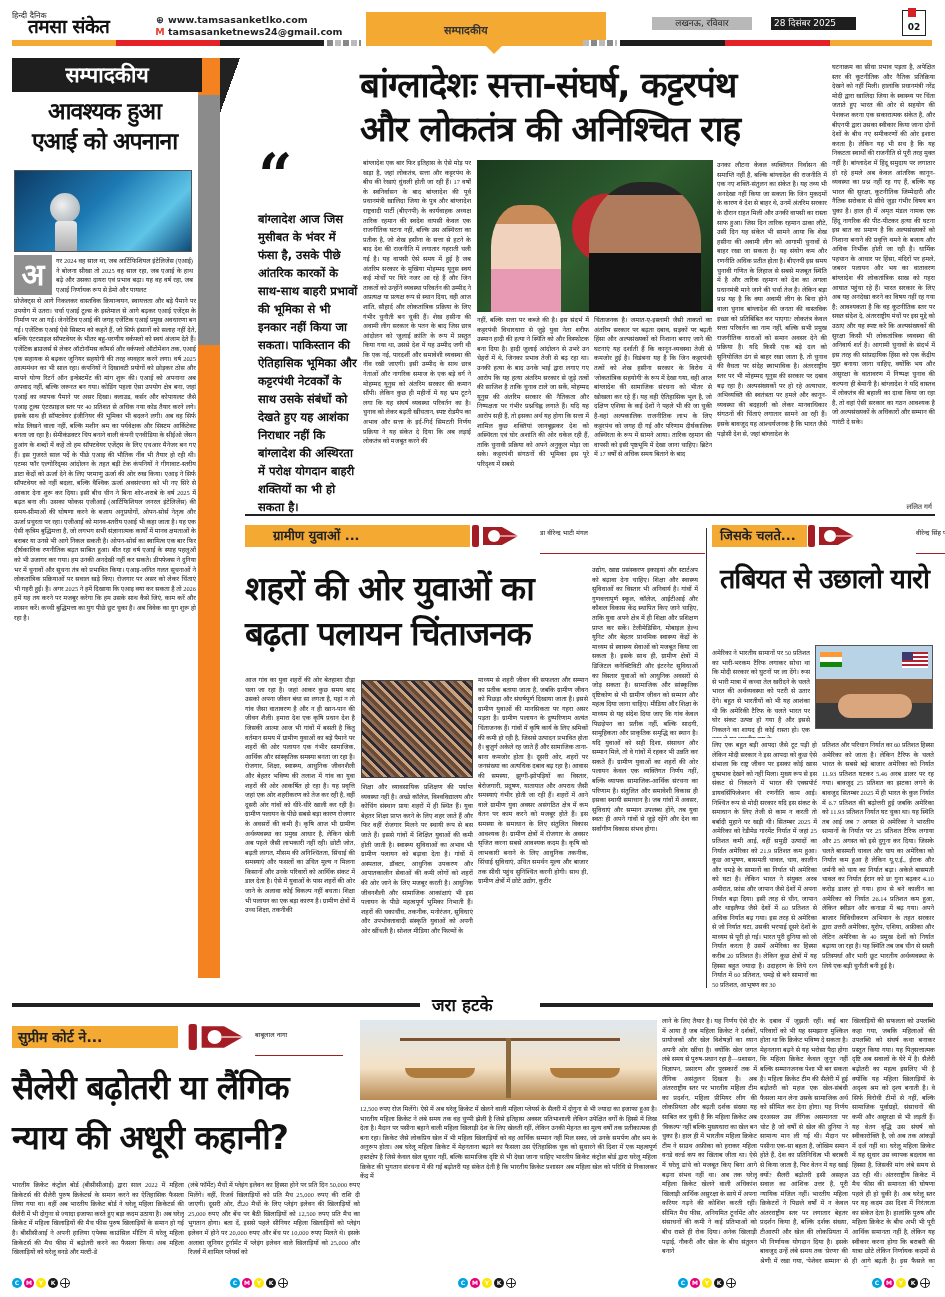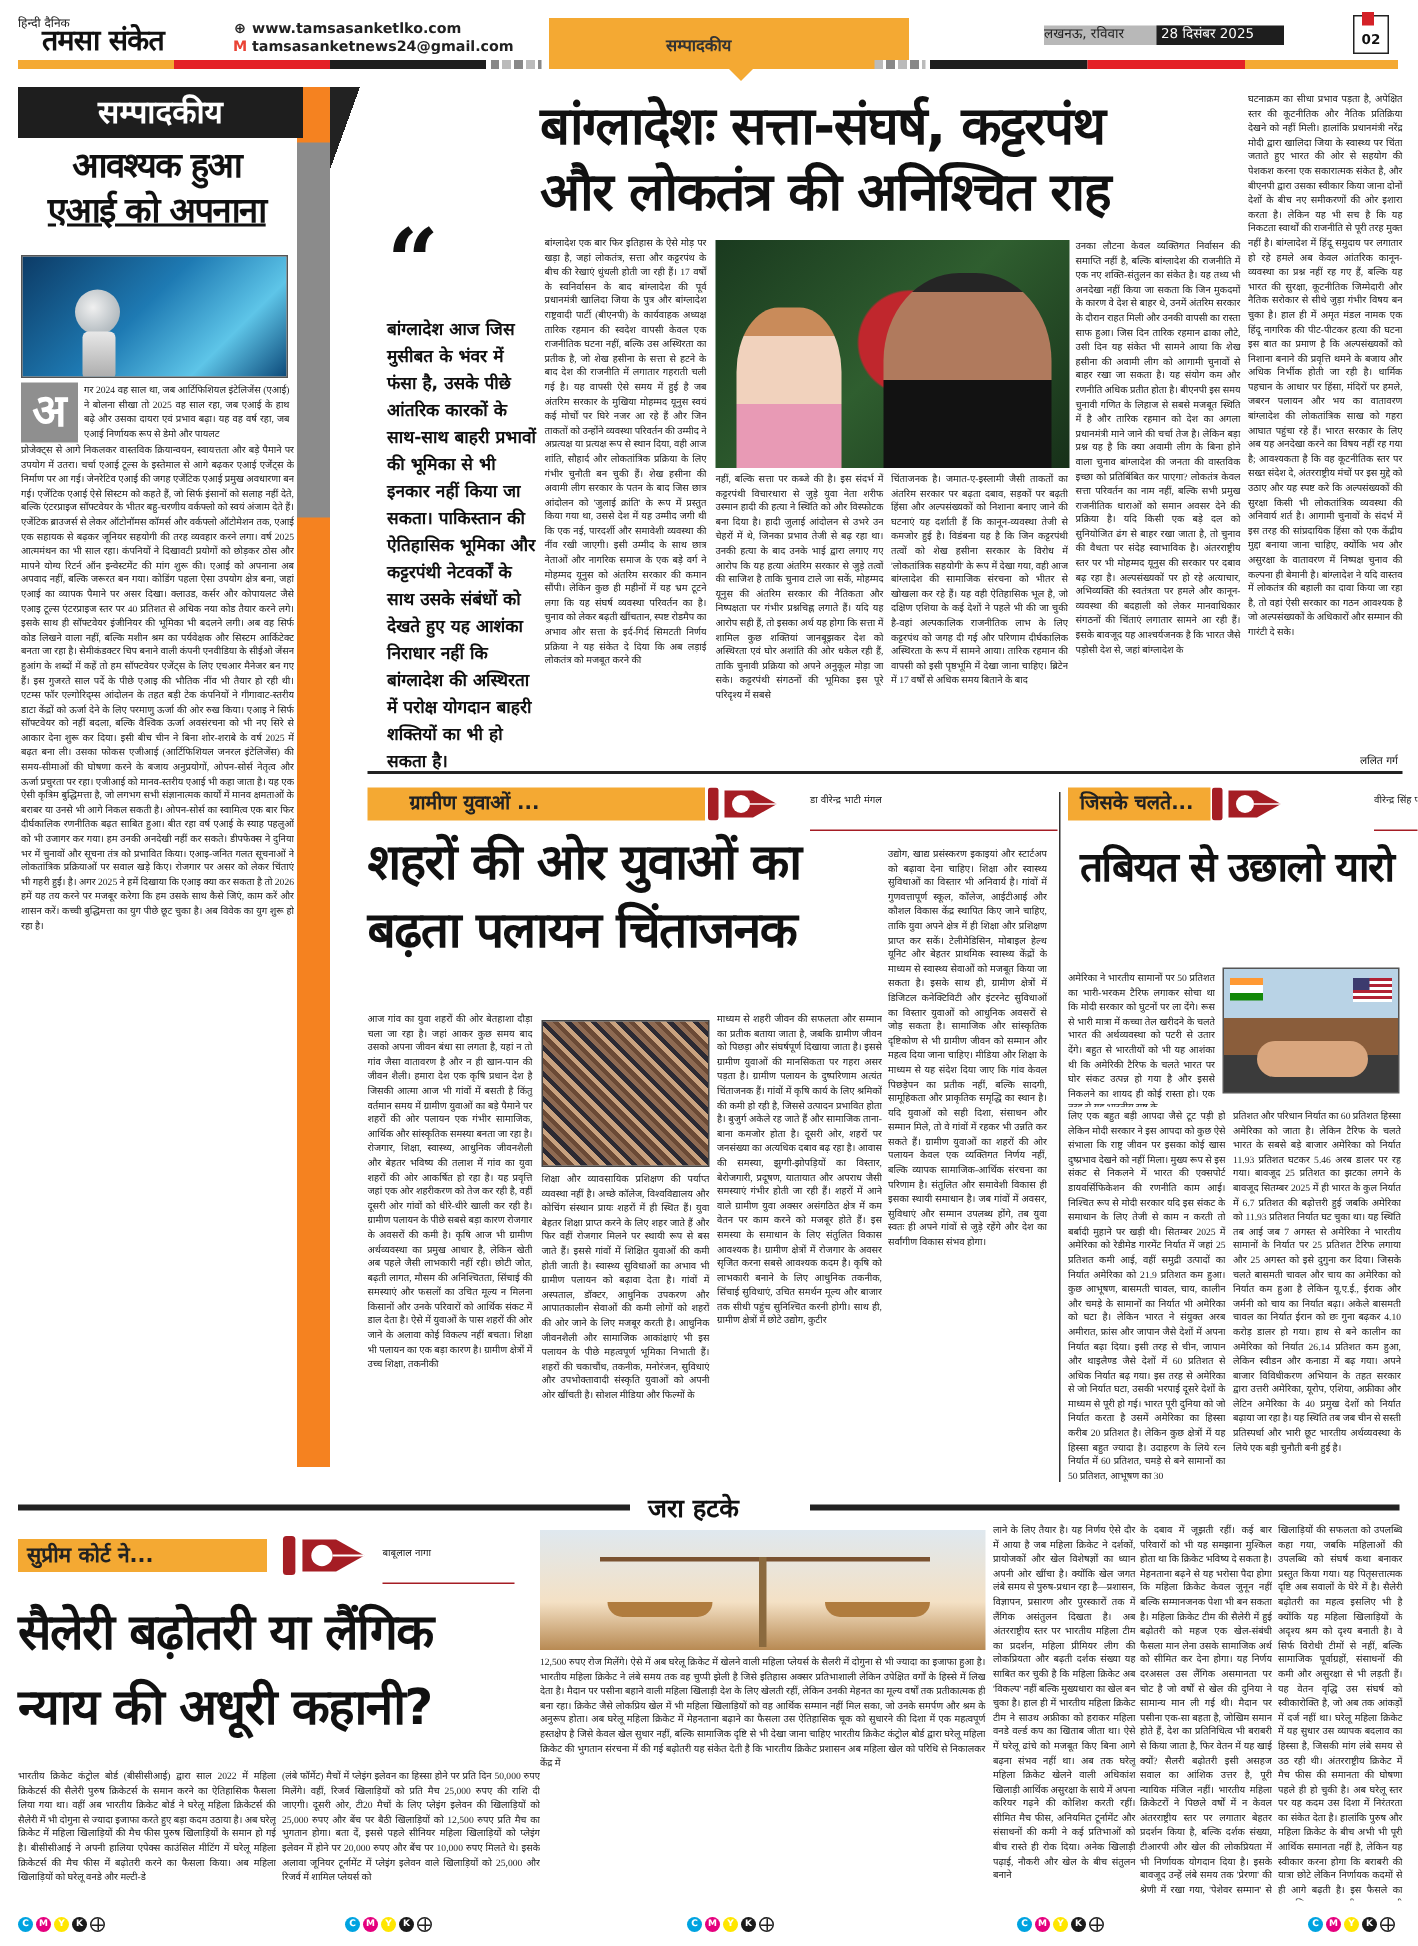--- a/index.html
+++ b/index.html
@@ -74,35 +74,35 @@
   <div><span class="icon">⊕</span><span>www.tamsasanketlko.com</span></div>
   <div><span class="icon" style="color:#ea4335;font-weight:bold">M</span><span>tamsasanketnews24@gmail.com</span></div>
 </div>
 <div class="abs bar" style="left:12px;top:40px;width:104px;background:#f4a933"></div>
 <div class="abs bar" style="left:116px;top:40px;width:104px;background:#e42127"></div>
 <div class="abs bar" style="left:220px;top:40px;width:104px;background:#1e1e1e"></div>
 <div class="abs bar" style="left:327px;top:40px;width:34px;background:repeating-linear-gradient(90deg,#888 0 6px,#fff 6px 8px,#bbb 8px 14px,#fff 14px 16px)"></div>
 
 <div class="abs section-tab sans"><span>सम्पादकीय</span></div>
 
-<div class="abs datebox sans" style="left:696px;width:100px;background:#b8b8b8;color:#222">लखनऊ, रविवार</div>
+<div class="abs datebox sans" style="left:652px;width:100px;background:#b8b8b8;text-align:center;color:#222">लखनऊ, रविवार</div>
 <div class="abs datebox sans" style="left:771px;width:85px;background:#1e1e1e;color:#fff;padding-left:3px">28 दिसंबर 2025</div>
 <div class="abs bar" style="left:583px;top:40px;width:34px;background:repeating-linear-gradient(90deg,#bbb 0 6px,#fff 6px 8px,#888 8px 14px,#fff 14px 16px)"></div>
 <div class="abs bar" style="left:620px;top:40px;width:105px;background:#1e1e1e"></div>
 <div class="abs bar" style="left:725px;top:40px;width:105px;background:#e42127"></div>
 <div class="abs bar" style="left:830px;top:40px;width:102px;background:#f4a933"></div>
 <div class="abs pageno sans">02</div>
 
 <div class="abs orange-strip"></div>
 <div class="abs grey-strip"></div>
 <div class="abs dark-tri"></div>
 <div class="abs ed-head sans">सम्पादकीय</div>
 <div class="abs ed-title hl">
   <div>आवश्यक हुआ</div>
-  <div style="text-decoration:underline;text-decoration-thickness:2px">एआई को अपनाना</div>
+  <div style="text-decoration-thickness:2px">एआई को अपनाना</div>
 </div>
 <div class="abs ai-img">
   <div class="robot"></div>
   <div class="robot-body"></div>
 </div>
 <div class="abs dropcap sans">अ</div>
 <div class="abs body-text" style="left:56px;top:256px;width:137px;height:40px">गर 2024 वह साल था, जब आर्टिफिशियल इंटेलिजेंस (एआई) ने बोलना सीखा तो 2025 वह साल रहा, जब एआई के हाथ बढ़े और उसका दायरा एवं प्रभाव बढ़ा। यह वह वर्ष रहा, जब एआई निर्णायक रूप से डेमो और पायलट</div>
 <div class="abs body-text" style="left:14px;top:296px;width:182px;height:700px">प्रोजेक्ट्स से आगे निकलकर वास्तविक क्रियान्वयन, स्वायत्तता और बड़े पैमाने पर उपयोग में उतरा। चर्चा एआई टूल्स के इस्तेमाल से आगे बढ़कर एआई एजेंट्स के निर्माण पर आ गई। जेनरेटिव एआई की जगह एजेंटिक एआई प्रमुख अवधारणा बन गई। एजेंटिक एआई ऐसे सिस्टम को कहते हैं, जो सिर्फ इंसानों को सलाह नहीं देते, बल्कि एंटरप्राइज सॉफ्टवेयर के भीतर बहु-चरणीय वर्कफ्लो को स्वयं अंजाम देते हैं। एजेंटिक ब्राउजर्स से लेकर ऑटोनॉमस कॉमर्स और वर्कफ्लो ऑटोमेशन तक, एआई एक सहायक से बढ़कर जूनियर सहयोगी की तरह व्यवहार करने लगा। वर्ष 2025 आत्ममंथन का भी साल रहा। कंपनियों ने दिखावटी प्रयोगों को छोड़कर ठोस और मापने योग्य रिटर्न ऑन इन्वेस्टमेंट की मांग शुरू की। एआई को अपनाना अब अपवाद नहीं, बल्कि जरूरत बन गया। कोडिंग पहला ऐसा उपयोग क्षेत्र बना, जहां एआई का व्यापक पैमाने पर असर दिखा। क्लाउड, कर्सर और कोपायलट जैसे एआइ टूल्स एंटरप्राइज स्तर पर 40 प्रतिशत से अधिक नया कोड तैयार करने लगे। इसके साथ ही सॉफ्टवेयर इंजीनियर की भूमिका भी बदलने लगी। अब वह सिर्फ कोड लिखने वाला नहीं, बल्कि मशीन श्रम का पर्यवेक्षक और सिस्टम आर्किटेक्ट बनता जा रहा है। सेमीकंडक्टर चिप बनाने वाली कंपनी एनवीडिया के सीईओ जेंसन हुआंग के शब्दों में कहें तो हम सॉफ्टवेयर एजेंट्स के लिए एचआर मैनेजर बन गए हैं। इस गुजरते साल पर्दे के पीछे एआइ की भौतिक नींव भी तैयार हो रही थी। एटम्स फॉर एल्गोरिद्म्स आंदोलन के तहत बड़ी टेक कंपनियों ने गीगावाट-स्तरीय डाटा केंद्रों को ऊर्जा देने के लिए परमाणु ऊर्जा की ओर रुख किया। एआइ ने सिर्फ सॉफ्टवेयर को नहीं बदला, बल्कि वैश्विक ऊर्जा अवसंरचना को भी नए सिरे से आकार देना शुरू कर दिया। इसी बीच चीन ने बिना शोर-शराबे के वर्ष 2025 में बढ़त बना ली। उसका फोकस एजीआई (आर्टिफिशियल जनरल इंटेलिजेंस) की समय-सीमाओं की घोषणा करने के बजाय अनुप्रयोगों, ओपन-सोर्स नेतृत्व और ऊर्जा प्रचुरता पर रहा। एजीआई को मानव-स्तरीय एआई भी कहा जाता है। यह एक ऐसी कृत्रिम बुद्धिमत्ता है, जो लगभग सभी संज्ञानात्मक कार्यों में मानव क्षमताओं के बराबर या उनसे भी आगे निकल सकती है। ओपन-सोर्स का स्वामित्व एक बार फिर दीर्घकालिक रणनीतिक बढ़त साबित हुआ। बीत रहा वर्ष एआई के स्याह पहलुओं को भी उजागर कर गया। हम उनकी अनदेखी नहीं कर सकते। डीपफेक्स ने दुनिया भर में चुनावों और सूचना तंत्र को प्रभावित किया। एआइ-जनित गलत सूचनाओं ने लोकतांत्रिक प्रक्रियाओं पर सवाल खड़े किए। रोजगार पर असर को लेकर चिंताएं भी गहरी हुईं। है। अगर 2025 ने हमें दिखाया कि एआइ क्या कर सकता है तो 2026 हमें यह तय करने पर मजबूर करेगा कि हम उसके साथ कैसे जिएं, काम करें और शासन करें। कच्ची बुद्धिमत्ता का युग पीछे छूट चुका है। अब विवेक का युग शुरू हो रहा है।</div>
 
 <div class="abs bd-title hl">
@@ -124,21 +124,21 @@
 <div class="abs rule" style="left:245px;top:514px;width:690px"></div>
 
 <div class="abs kicker" style="left:245px;top:525px;width:225px">ग्रामीण युवाओं ...</div>
 <svg class="abs nib" style="left:472px;top:525px" viewBox="0 0 48 22">
     <rect x="0" y="0" width="7" height="22" rx="2" fill="#a51d24"></rect>
     <path d="M11 2 L30 2 L46 11 L30 20 L11 20 Z" fill="#a51d24"></path>
     <circle cx="22" cy="11" r="6" fill="#fff"></circle>
     <line x1="28" y1="11" x2="46" y2="11" stroke="#fff" stroke-width="1"></line>
   </svg>
 <div class="abs byline sans" style="left:540px;top:528px;width:165px">डा वीरेन्द्र भाटी मंगल</div>
-<div class="abs big-hl hl" style="left:245px;top:552px;width:340px">
+<div class="abs big-hl hl" style="left:245px;top:566px;width:340px">
   <div>शहरों की ओर युवाओं का</div>
   <div>बढ़ता पलायन चिंताजनक</div>
 </div>
 <div class="abs body-text" style="left:592px;top:565px;width:106px;height:422px">उद्योग, खाद्य प्रसंस्करण इकाइयां और स्टार्टअप को बढ़ावा देना चाहिए। शिक्षा और स्वास्थ्य सुविधाओं का विस्तार भी अनिवार्य है। गांवों में गुणवत्तापूर्ण स्कूल, कॉलेज, आईटीआई और कौशल विकास केंद्र स्थापित किए जाने चाहिए, ताकि युवा अपने क्षेत्र में ही शिक्षा और प्रशिक्षण प्राप्त कर सकें। टेलीमेडिसिन, मोबाइल हेल्थ यूनिट और बेहतर प्राथमिक स्वास्थ्य केंद्रों के माध्यम से स्वास्थ्य सेवाओं को मजबूत किया जा सकता है। इसके साथ ही, ग्रामीण क्षेत्रों में डिजिटल कनेक्टिविटी और इंटरनेट सुविधाओं का विस्तार युवाओं को आधुनिक अवसरों से जोड़ सकता है। सामाजिक और सांस्कृतिक दृष्टिकोण से भी ग्रामीण जीवन को सम्मान और महत्व दिया जाना चाहिए। मीडिया और शिक्षा के माध्यम से यह संदेश दिया जाए कि गांव केवल पिछड़ेपन का प्रतीक नहीं, बल्कि सादगी, सामूहिकता और प्राकृतिक समृद्धि का स्थान है। यदि युवाओं को सही दिशा, संसाधन और सम्मान मिले, तो वे गांवों में रहकर भी उन्नति कर सकते हैं। ग्रामीण युवाओं का शहरों की ओर पलायन केवल एक व्यक्तिगत निर्णय नहीं, बल्कि व्यापक सामाजिक-आर्थिक संरचना का परिणाम है। संतुलित और समावेशी विकास ही इसका स्थायी समाधान है। जब गांवों में अवसर, सुविधाएं और सम्मान उपलब्ध होंगे, तब युवा स्वतः ही अपने गांवों से जुड़े रहेंगे और देश का सर्वांगीण विकास संभव होगा।</div>
 <div class="abs body-text" style="left:245px;top:675px;width:110px;height:312px">आज गांव का युवा शहरों की ओर बेतहाशा दौड़ा चला जा रहा है। जहां आकर कुछ समय बाद उसको अपना जीवन बंधा सा लगता है, यहां न तो गांव जैसा वातावरण है और न ही खान-पान की जीवन शैली। हमारा देश एक कृषि प्रधान देश है जिसकी आत्मा आज भी गांवों में बसती है किंतु वर्तमान समय में ग्रामीण युवाओं का बड़े पैमाने पर शहरों की ओर पलायन एक गंभीर सामाजिक, आर्थिक और सांस्कृतिक समस्या बनता जा रहा है। रोजगार, शिक्षा, स्वास्थ्य, आधुनिक जीवनशैली और बेहतर भविष्य की तलाश में गांव का युवा शहरों की ओर आकर्षित हो रहा है। यह प्रवृत्ति जहां एक ओर शहरीकरण को तेज कर रही है, वहीं दूसरी ओर गांवों को धीरे-धीरे खाली कर रही है। ग्रामीण पलायन के पीछे सबसे बड़ा कारण रोजगार के अवसरों की कमी है। कृषि आज भी ग्रामीण अर्थव्यवस्था का प्रमुख आधार है, लेकिन खेती अब पहले जैसी लाभकारी नहीं रही। छोटी जोत, बढ़ती लागत, मौसम की अनिश्चितता, सिंचाई की समस्याएं और फसलों का उचित मूल्य न मिलना किसानों और उनके परिवारों को आर्थिक संकट में डाल देता है। ऐसे में युवाओं के पास शहरों की ओर जाने के अलावा कोई विकल्प नहीं बचता। शिक्षा भी पलायन का एक बड़ा कारण है। ग्रामीण क्षेत्रों में उच्च शिक्षा, तकनीकी</div>
 <div class="abs photo-crowd"></div>
 <div class="abs body-text" style="left:361px;top:782px;width:112px;height:205px">शिक्षा और व्यावसायिक प्रशिक्षण की पर्याप्त व्यवस्था नहीं है। अच्छे कॉलेज, विश्वविद्यालय और कोचिंग संस्थान प्रायः शहरों में ही स्थित हैं। युवा बेहतर शिक्षा प्राप्त करने के लिए शहर जाते हैं और फिर वहीं रोजगार मिलने पर स्थायी रूप से बस जाते हैं। इससे गांवों में शिक्षित युवाओं की कमी होती जाती है। स्वास्थ्य सुविधाओं का अभाव भी ग्रामीण पलायन को बढ़ावा देता है। गांवों में अस्पताल, डॉक्टर, आधुनिक उपकरण और आपातकालीन सेवाओं की कमी लोगों को शहरों की ओर जाने के लिए मजबूर करती है। आधुनिक जीवनशैली और सामाजिक आकांक्षाएं भी इस पलायन के पीछे महत्वपूर्ण भूमिका निभाती हैं। शहरों की चकाचौंध, तकनीक, मनोरंजन, सुविधाएं और उपभोक्तावादी संस्कृति युवाओं को अपनी ओर खींचती है। सोशल मीडिया और फिल्मों के</div>
 <div class="abs body-text" style="left:478px;top:675px;width:110px;height:312px">माध्यम से शहरी जीवन की सफलता और सम्मान का प्रतीक बताया जाता है, जबकि ग्रामीण जीवन को पिछड़ा और संघर्षपूर्ण दिखाया जाता है। इससे ग्रामीण युवाओं की मानसिकता पर गहरा असर पड़ता है। ग्रामीण पलायन के दुष्परिणाम अत्यंत चिंताजनक हैं। गांवों में कृषि कार्य के लिए श्रमिकों की कमी हो रही है, जिससे उत्पादन प्रभावित होता है। बुजुर्ग अकेले रह जाते हैं और सामाजिक ताना-बाना कमजोर होता है। दूसरी ओर, शहरों पर जनसंख्या का अत्यधिक दबाव बढ़ रहा है। आवास की समस्या, झुग्गी-झोपड़ियों का विस्तार, बेरोजगारी, प्रदूषण, यातायात और अपराध जैसी समस्याएं गंभीर होती जा रही हैं। शहरों में आने वाले ग्रामीण युवा अक्सर असंगठित क्षेत्र में कम वेतन पर काम करने को मजबूर होते हैं। इस समस्या के समाधान के लिए संतुलित विकास आवश्यक है। ग्रामीण क्षेत्रों में रोजगार के अवसर सृजित करना सबसे आवश्यक कदम है। कृषि को लाभकारी बनाने के लिए आधुनिक तकनीक, सिंचाई सुविधाएं, उचित समर्थन मूल्य और बाजार तक सीधी पहुंच सुनिश्चित करनी होगी। साथ ही, ग्रामीण क्षेत्रों में छोटे उद्योग, कुटीर</div>
 
 <div class="abs vline" style="left:706px;top:528px;height:460px"></div>

